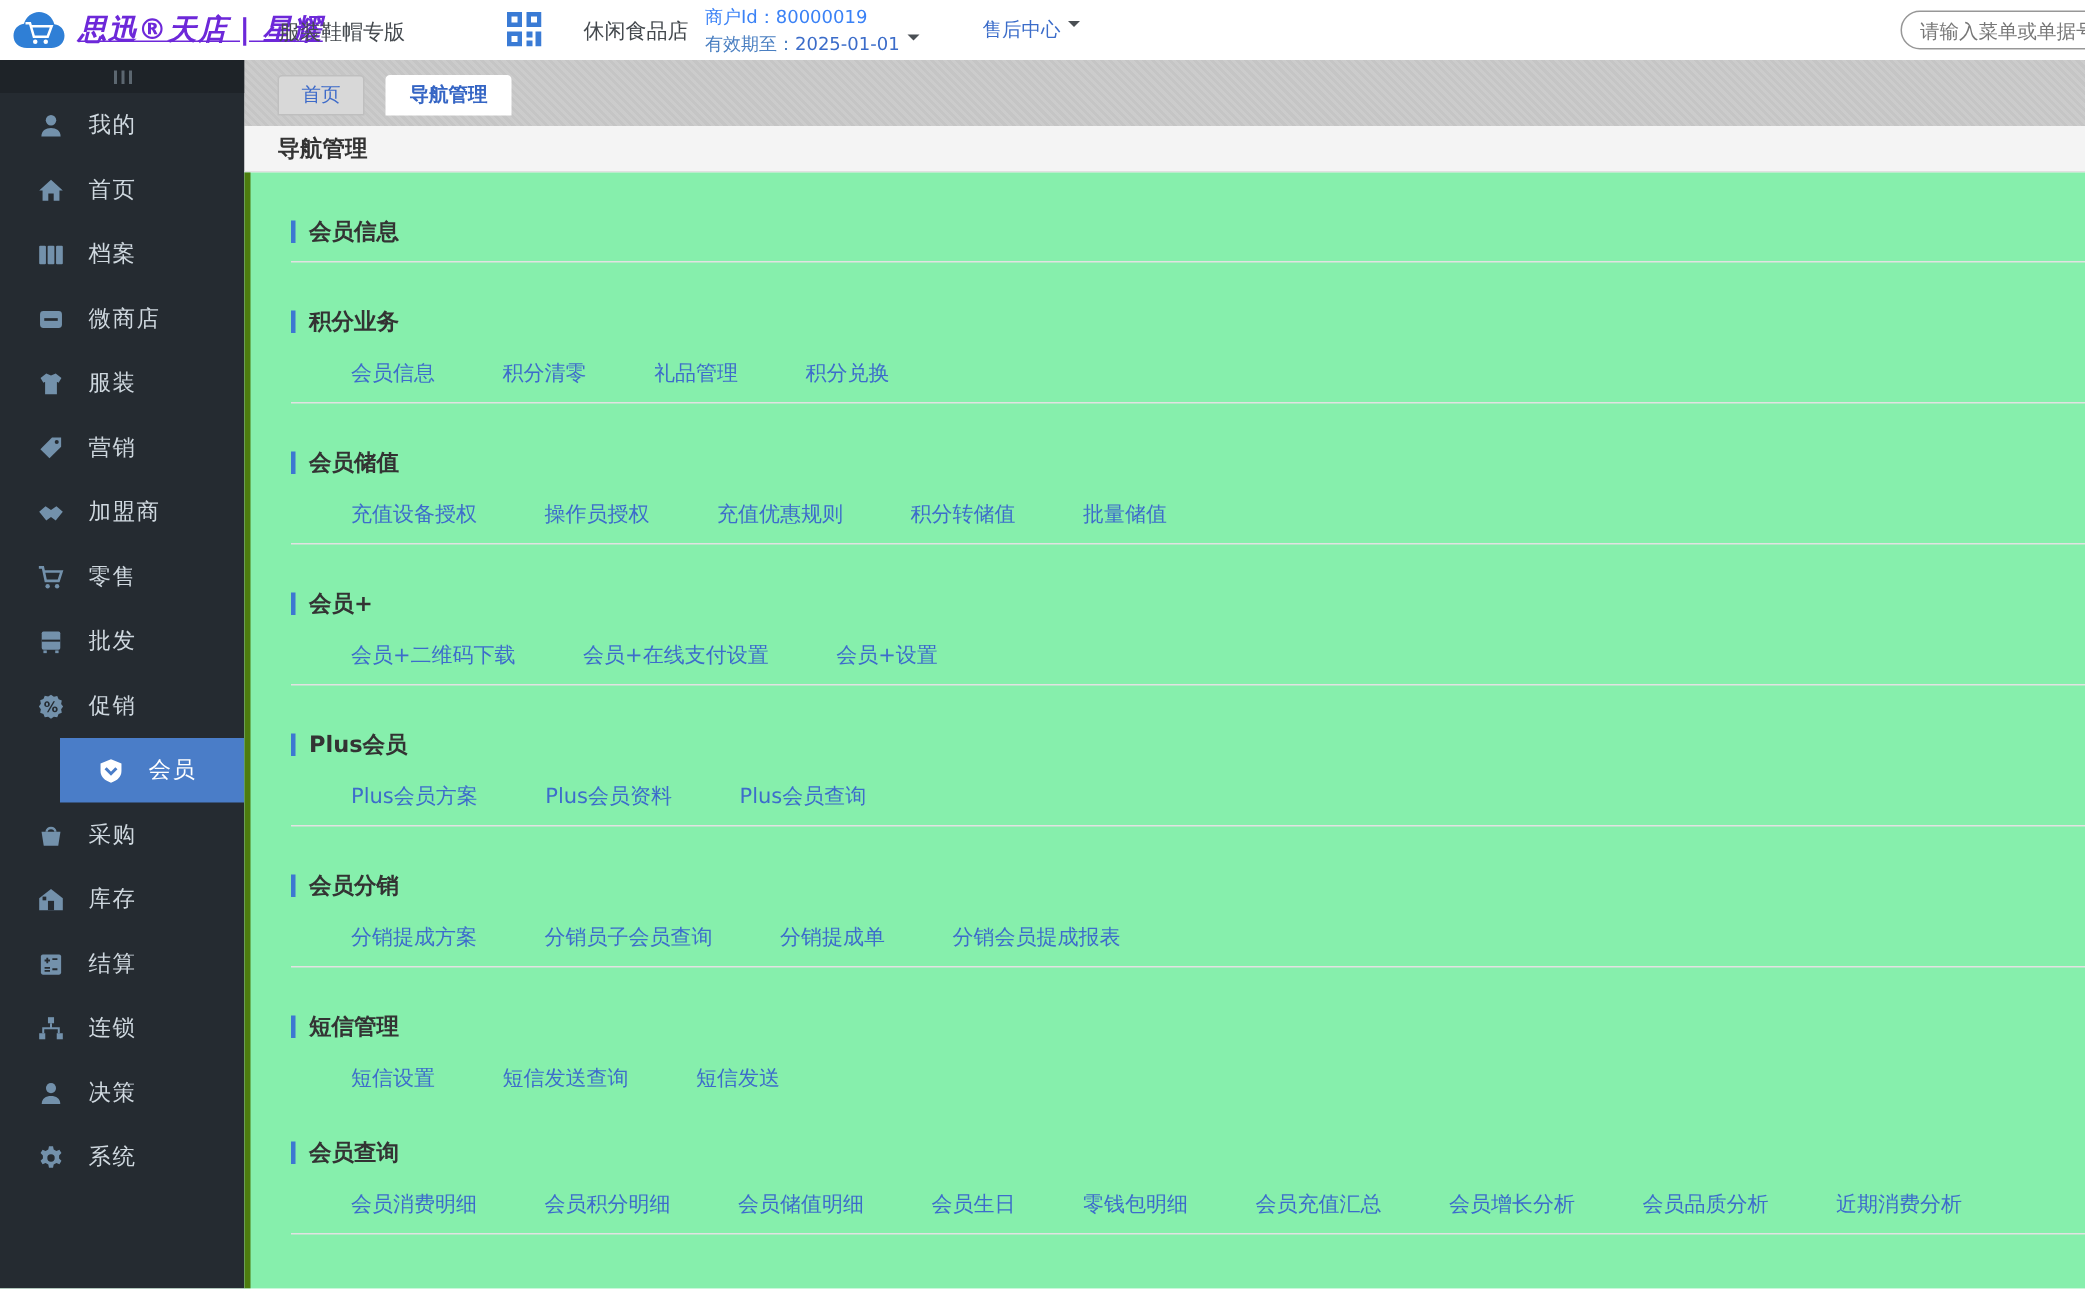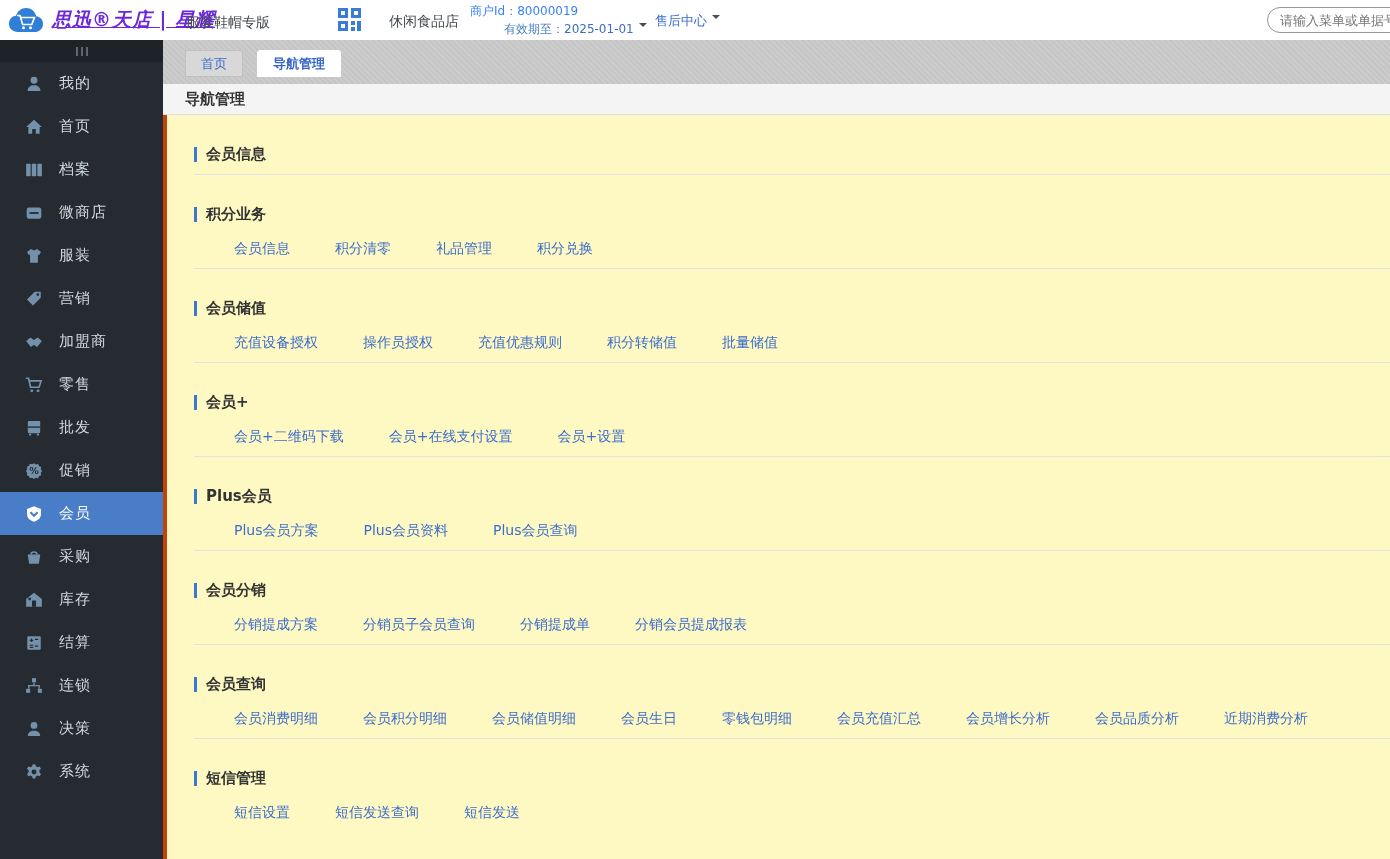--- a/index.html
+++ b/index.html
@@ -9,53 +9,53 @@
   
   .header { position:relative; height:40px; background:#fff; }
   .logo { position:absolute; left:8px; top:7px; display:flex; align-items:center; gap:8px; }
   .logo-badge { width:36px; height:25px; color:#2f7fd6; }
   .brand { font-size:19px; font-weight:700; font-style:italic; color:#6d28d9; letter-spacing:1px;text-decoration:underline; }
   .edition { position:absolute; left:186px; top:0; height:32px; line-height:44px; font-size:14px; color:#454a4f; }
   .qr { position:absolute; left:338px; top:8px; width:23px; height:23px; color:#3a7bd5; }
   .store-name { position:absolute; left:389px; top:0; height:40px; line-height:42px; font-size:14px; color:#43484d; }
   .merchant { position:absolute; left:470px; top:2px; font-size:12px; line-height:18px; }
   .merchant-id { color:#3b82f6; }
-  .validity { color:#4a7fc1; cursor:pointer;margin-left:34px; }
+  .validity { color:#4a7fc1; cursor:pointer; }
   .validity .date { color:#3b6cc9; }
   .service { position:absolute; left:655px; top:0; height:28px; line-height:42px; font-size:13px; color:#3b6cc9; cursor:pointer; }
   .caret { display:inline-block; width:0; height:0; border:4px solid transparent; border-top-color:#4a4f54; margin-left:5px; vertical-align:2px; }
   .search-box { position:absolute; left:1267px; top:7px; width:170px; height:26px;
     border:1px solid #979797; border-radius:13px; padding:0 12px; font-size:13px; color:#333; outline:none; background:#fff; }
   .search-box::placeholder { color:#777; }
 
   
   .app-body { display:flex; height:819px; }
 
   
   .sidebar { width:163px; background:#252b31; flex:none; display:flex; flex-direction:column; }
   .side-handle { height:22px; background:#1e2328; display:flex; align-items:center; justify-content:center; gap:3px; cursor:pointer; }
   .side-handle i { width:2px; height:9px; background:#5c6770; }
   .side-item { height:43px; display:flex; align-items:center; padding-left:24px; cursor:pointer; color:#cfd8df; }
   .side-item .s-icon { width:19px; height:19px; color:#7391ab; margin-right:16px; flex:none; display:flex; align-items:center; justify-content:center; }
   .side-item .s-label { font-size:15px; font-weight:400; letter-spacing:1px; }
-  .side-item.selected { background:#4a7dc8; color:#fff; }
+  .side-item.selected { background:#4a7dc8; color:#fff;margin-left:40px; }
   .side-item.selected .s-icon { color:#fff; }
   svg { display:block; }
 
   
   .panel { flex:1; display:flex; flex-direction:column; min-width:0; }
   .tabbar { height:44px; background:#c9c9c9;
     background-image:repeating-linear-gradient(45deg, rgba(255,255,255,.05) 0 2px, rgba(0,0,0,.02) 2px 4px);
     display:flex; align-items:flex-end; padding:0 0 7px 22px; gap:14px; flex:none; }
   .tab { height:27px; line-height:26px; padding:0 15px; font-size:13px; color:#3e6bc9;
     background:#d8d8d8; border:1px solid #bfbfbf; border-radius:3px 3px 0 0; cursor:pointer; }
   .tab.active { background:#fff; border-color:#fff; font-weight:700; color:#3565c4; }
   .title-bar { height:31px; background:#f4f4f4; border-bottom:1px solid #e0e0e0;
     line-height:31px; padding-left:22px; font-size:15px; font-weight:700; color:#333; flex:none; }
-  .content { flex:1; background:#fef9c3; border-left:4px solid #c2410c; overflow:hidden; }
+  .content { flex:1; background:#86efac; border-left:4px solid #4d7c0f; overflow:hidden; }
 
   
   .section { padding:28px 0 0 27px; }
   .sec-head { display:flex; align-items:center; height:22px; }
   .sec-bar { width:3px; height:15px; background:#3d77d2; margin-right:9px; flex:none; }
   .sec-title { font-size:15px; font-weight:700; color:#333; }
   .sec-links { margin:14px 0 0 40px; display:flex; flex-wrap:nowrap; gap:45px; height:20px; align-items:center; }
   .sec-links a { font-size:14px; color:#3d6ccb; text-decoration:none; white-space:nowrap; cursor:pointer; }
   .sec-divider { margin-top:9px; border-top:1px solid #e2e2e2; height:0; }
 </style>
@@ -344,43 +344,43 @@
           <a>分销员子会员查询</a>
           <a>分销提成单</a>
           <a>分销会员提成报表</a>
         </div>
         <div class="sec-divider"></div>
       </div>
 
       <div class="section">
         <div class="sec-head">
             <i class="sec-bar"></i>
+            <span class="sec-title">短信管理</span>
+          </div>
+        <div class="sec-links">
+          <a>短信设置</a>
+          <a>短信发送查询</a>
+          <a>短信发送</a>
+        </div>
+      </div>
+
+      <div class="section">
+        <div class="sec-head">
+            <i class="sec-bar"></i>
             <span class="sec-title">会员查询</span>
           </div>
         <div class="sec-links">
           <a>会员消费明细</a>
           <a>会员积分明细</a>
           <a>会员储值明细</a>
           <a>会员生日</a>
           <a>零钱包明细</a>
           <a>会员充值汇总</a>
           <a>会员增长分析</a>
           <a>会员品质分析</a>
           <a>近期消费分析</a>
         </div>
         <div class="sec-divider"></div>
       </div>
 
-      <div class="section">
-        <div class="sec-head">
-            <i class="sec-bar"></i>
-            <span class="sec-title">短信管理</span>
-          </div>
-        <div class="sec-links">
-          <a>短信设置</a>
-          <a>短信发送查询</a>
-          <a>短信发送</a>
-        </div>
-      </div>
-
     </div>
   </div>
 </div>
 
 </body></html>

